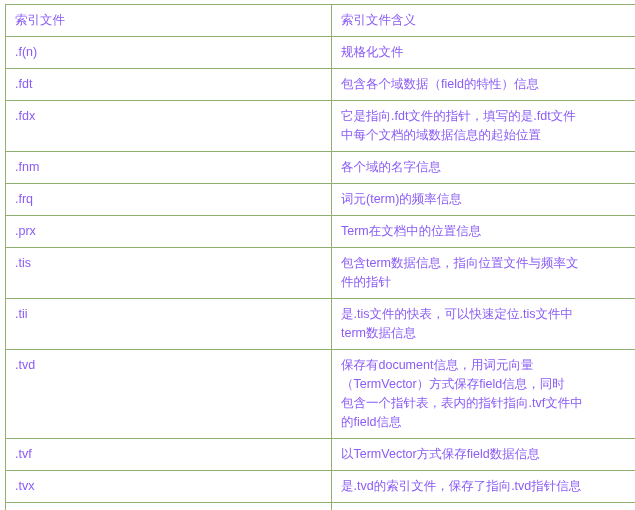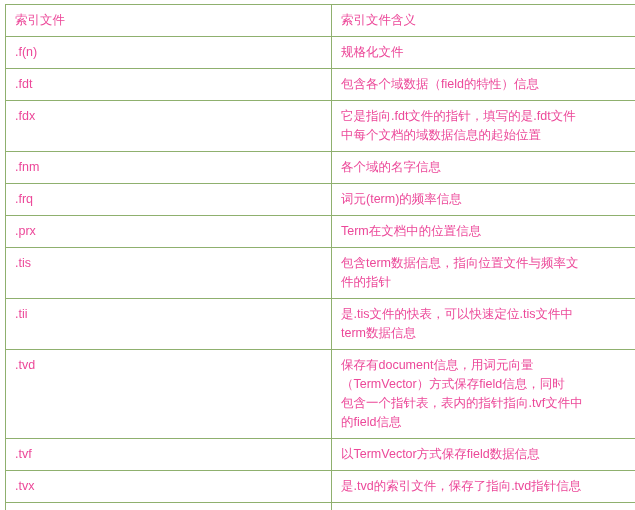--- a/index.html
+++ b/index.html
@@ -23,21 +23,21 @@
     width: 625px;
     table-layout: fixed;
     border: 1px solid #7aa05a;
   }
   table.index-table td {
     border: 1px solid #8fb06e;
     vertical-align: top;
     padding: 6px 8px 6px 9px;
     font-size: 12.5px;
     line-height: 19px;
-    color: #ec4899;
+    color: #8b5cf6;
   }
   td.col-name {
     width: 308px;
   }
   td.col-desc {
     width: 315px;
   }
   .cell-line {
     display: block;
     white-space: pre-wrap;

